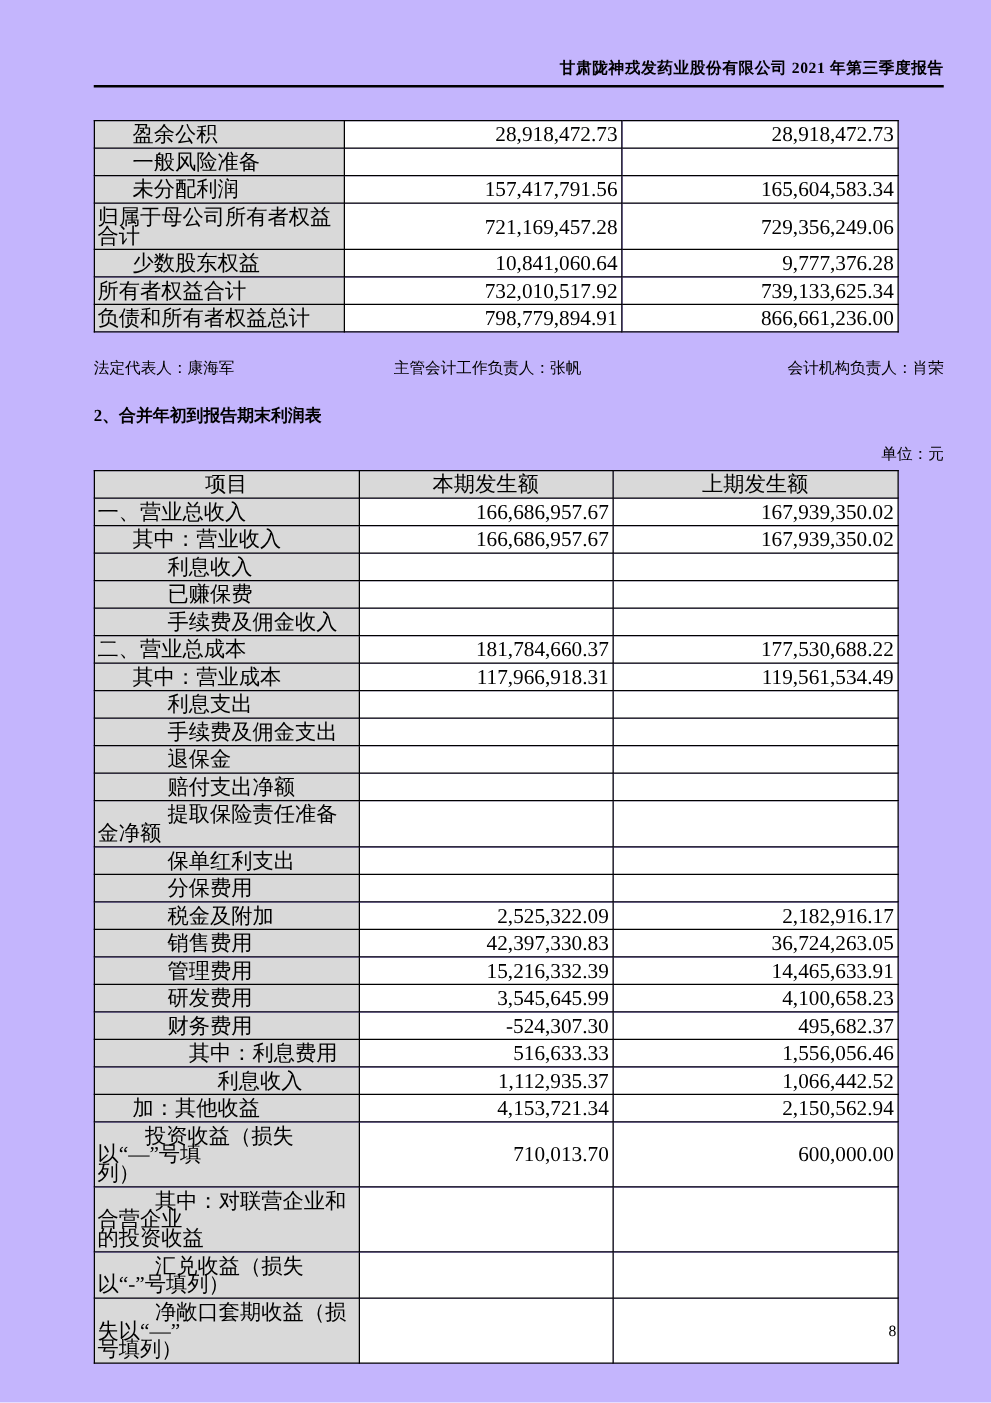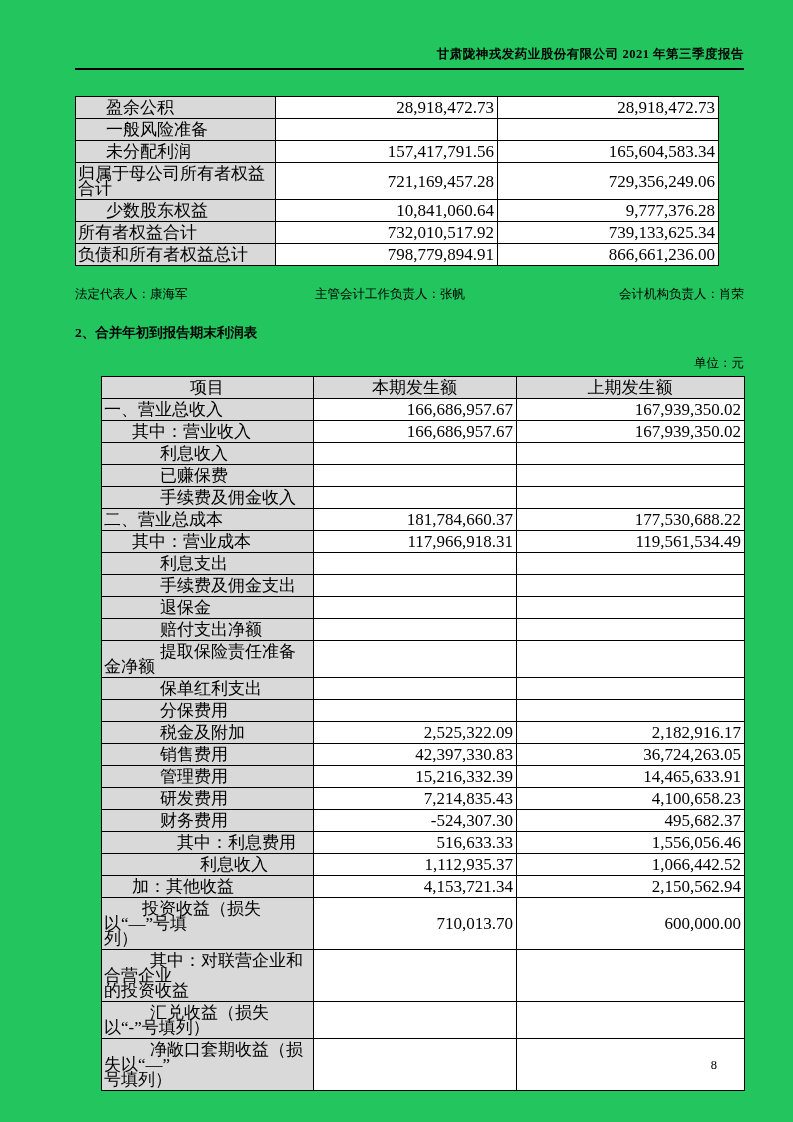--- a/index.html
+++ b/index.html
@@ -1,24 +1,24 @@
 <!DOCTYPE html>
 <html><head>
 <meta charset="utf-8">
 <style>
   html,body{margin:0;padding:0;background:#ffffff;}
   .page{
     position:relative;
     width:793px;height:1122px;
-    background:#22c55e;
+    background:#c4b5fd;
     font-family:"Liberation Serif","DejaVu Serif",serif;
     color:#000;
     overflow:hidden;
     box-sizing:border-box;
-    padding:46px 49px 0 75px;
+    padding:46px 38px 0 75px;
   }
   .hdr-title{
     text-align:right;
     font-size:12.5px;
     font-weight:bold;
     line-height:16px;
     letter-spacing:.5px;
   }
   .hdr-rule{
     margin-top:6px;
@@ -77,21 +77,21 @@
     font-size:13.5px;
     font-weight:bold;
     line-height:18px;
   }
   .unit-note{
     margin-top:14px;
     text-align:right;
     font-size:12.5px;
     line-height:15px;
   }
-  .tbl-income{margin-top:5px;margin-left:26px;}
+  .tbl-income{margin-top:5px;}
   .page-number{
     position:absolute;
     top:1058px;
     right:76px;
     font-size:12.5px;
   }
 </style>
 </head>
 <body>
 
@@ -249,21 +249,21 @@
           <td class="num">42,397,330.83</td>
           <td class="num">36,724,263.05</td>
         </tr>
         <tr>
           <td class="label ind-4">管理费用</td>
           <td class="num">15,216,332.39</td>
           <td class="num">14,465,633.91</td>
         </tr>
         <tr>
           <td class="label ind-4">研发费用</td>
-          <td class="num">7,214,835.43</td>
+          <td class="num">3,545,645.99</td>
           <td class="num">4,100,658.23</td>
         </tr>
         <tr>
           <td class="label ind-4">财务费用</td>
           <td class="num">-524,307.30</td>
           <td class="num">495,682.37</td>
         </tr>
         <tr>
           <td class="label ind-5">其中：利息费用</td>
           <td class="num">516,633.33</td>

